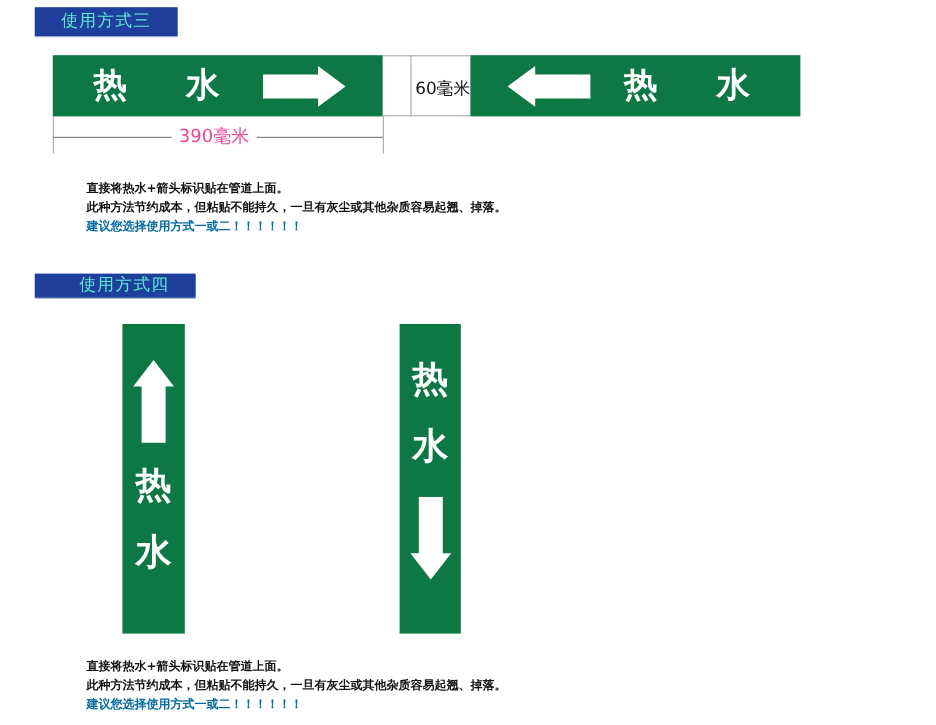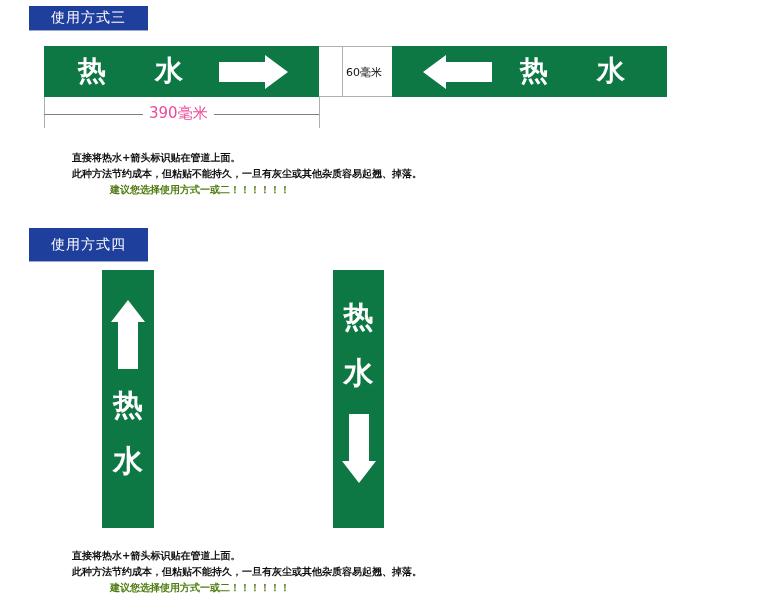--- a/index.html
+++ b/index.html
@@ -1,30 +1,30 @@
 <!DOCTYPE html>
 <html><head>
 <meta charset="utf-8">
 <style>
   html, body { margin:0; padding:0; background:#ffffff; }
   body { width:780px; height:604px; position:relative; overflow:hidden;
          font-family:"DejaVu Sans", "Liberation Sans", sans-serif; }
   .abs { position:absolute; }
-  .section-header { background:#1f3f9d; color:#ffffff; font-size:14px;
+  .section-header { background:#1f3f9d; color:#5eead4; font-size:14px;
          display:flex; align-items:center; justify-content:center; letter-spacing:1px;
          box-shadow: 0 1px 0 #9aa8cf; text-align: center; }
   .band { background:#0d7843; }
   .band-text { color:#ffffff; font-weight:bold; font-size:28px; line-height:1; }
   .gap-box { border-top:1px solid #b0b0b0; border-bottom:1px solid #b0b0b0; background:#fff; box-sizing:border-box; }
   .vline { background:#b0b0b0; width:1px; }
   .hline { background:#808080; height:1px; }
   .dim-label { font-size:15px; color:#ec4899; background:#fff; padding:0 6px; }
-  .small-label { font-size:11px; color:#111; }
+  .small-label { font-size:14px; color:#111; }
   .note { font-size:10px; line-height:16px; color:#111; font-weight:bold; white-space:nowrap; }
-  .note .red { color:#4d7c0f;margin-left:38px; }
+  .note .red { color:#0369a1; }
   .vstrip { background:#0d7843; display:flex; flex-direction:column; align-items:center; }
   .vchar { color:#fff; font-weight:bold; font-size:30px; line-height:1; }
   svg { display:block; }
 </style>
 </head>
 <body>
 
 <div class="abs section-header" style="left:29px; top:6px; width:119px; height:24px;">
   <span>使用方式三</span>
 </div>
@@ -53,21 +53,21 @@
 <div class="abs vline" style="left:319px; top:97px; height:31px;"></div>
 <div class="abs hline" style="left:44px; top:114px; width:275px;"></div>
 <div class="abs dim-label" style="left:143px; top:104px;">390毫米</div>
 
 <div class="abs note" style="left:72px; top:150px;">
   <div>直接将热水+箭头标识贴在管道上面。</div>
   <div>此种方法节约成本，但粘贴不能持久，一旦有灰尘或其他杂质容易起翘、掉落。</div>
   <div class="red">建议您选择使用方式一或二！！！！！！</div>
 </div>
 
-<div class="abs section-header" style="left:29px; top:228px; width:119px; height:33px;">
+<div class="abs section-header" style="left:29px; top:228px; width:119px; height:20px;padding-left:15px;">
   <span>使用方式四</span>
 </div>
 
 <div class="abs vstrip" style="left:102px; top:270px; width:52px; height:258px;">
   <svg style="margin-top:30px;" width="34" height="70" viewBox="0 0 34 70">
     <polygon points="17,0 34,22 27,22 27,69 7,69 7,22 0,22" fill="#ffffff"></polygon>
   </svg>
   <span class="vchar" style="margin-top:20px;">热</span>
   <span class="vchar" style="margin-top:26px;">水</span>
 </div>

